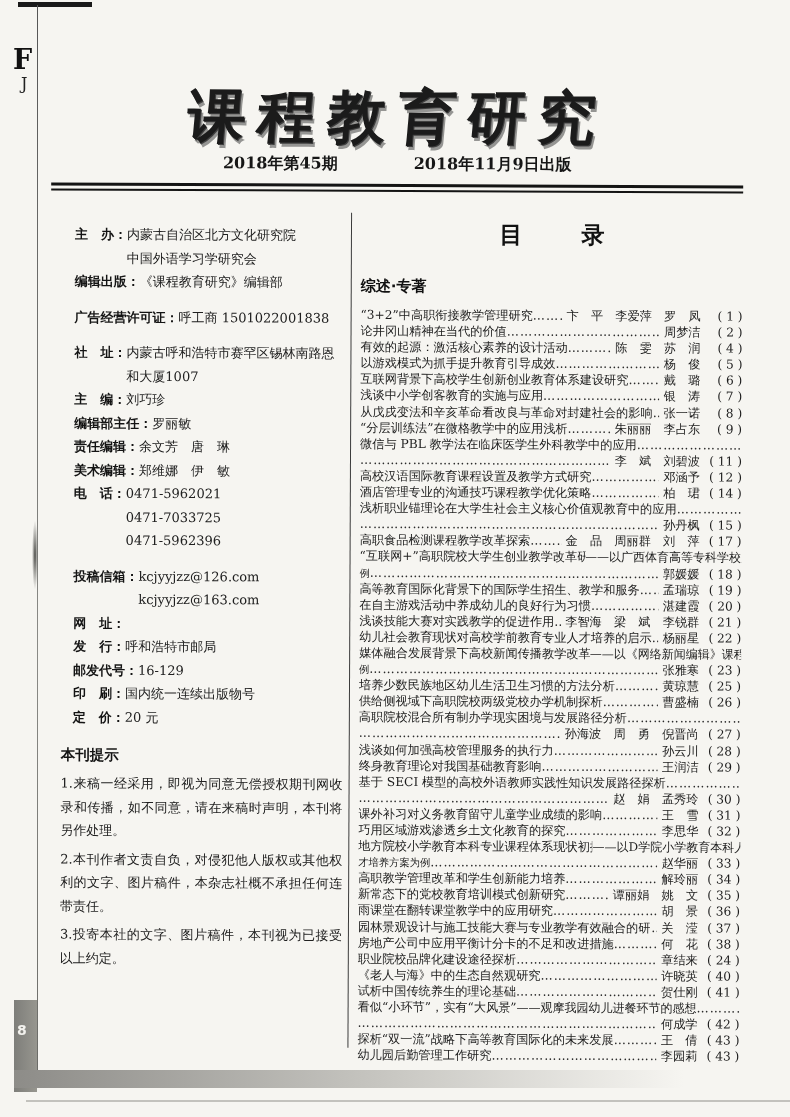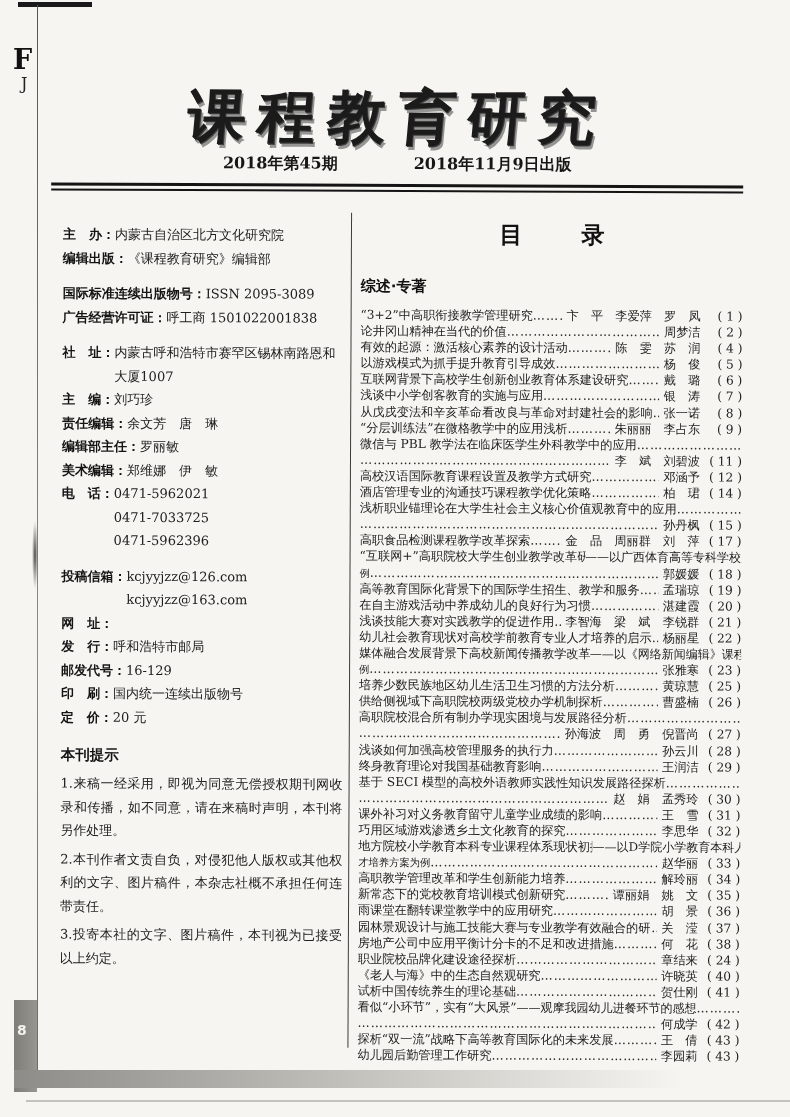--- a/index.html
+++ b/index.html
@@ -32,21 +32,21 @@
   }
   .date-row{margin-top:4px;display:flex;justify-content:center;gap:76px;
     font-family:"DejaVu Serif",serif;font-size:16px;font-weight:600;color:#161616;}
   .double-rule{margin-top:9px;height:3px;border-top:3px solid #141414;border-bottom:2px solid #141414;}
 
   .col-divider{position:absolute;left:352px;top:213px;width:1px;height:835px;background:#3c3c3c;}
 
   
   .left-col{position:absolute;left:64px;top:224px;width:282px;font-size:13px;color:#202020;}
   .info-row{display:flex;line-height:23.5px;}
-  .info-row .lbl{font-family:"DejaVu Sans",sans-serif;font-weight:bold;white-space:pre;color:#141414;}
+  .info-row .lbl{font-family:"DejaVu Sans",sans-serif;font-weight:bold;white-space:pre;color:#141414;margin-left:12px;}
   .info-row .vals{flex:1;font-family:"DejaVu Serif",serif;}
   .info-gap{height:12px;}
   .notice{margin-top:17px;}
   .notice-title{font-family:"DejaVu Sans",sans-serif;font-weight:bold;font-size:14.5px;color:#141414;margin-bottom:7px;}
   .notice-item{font-family:"DejaVu Serif",serif;font-size:13px;line-height:23.5px;margin-bottom:5px;text-align:justify;}
 
   
   .right-col{position:absolute;left:362px;top:219px;width:382px;color:#1c1c1c;}
   .toc-title{text-align:center;font-family:"DejaVu Sans",sans-serif;font-weight:bold;
     font-size:23px;letter-spacing:18px;padding-left:18px;color:#111;}
@@ -87,64 +87,59 @@
   </div>
 
   <div class="col-divider"></div>
 
   <div class="left-col">
     <div id="info-list">
         <div class="info-row">
           <span class="lbl">主　办：</span>
           <div class="vals">
             <div>内蒙古自治区北方文化研究院</div>
+            <div>中国外语学习学研究会</div>
           </div>
         </div>
         <div class="info-row">
           <span class="lbl">编辑出版：</span>
           <div class="vals">
             <div>《课程教育研究》编辑部</div>
           </div>
         </div>
         <div class="info-gap"></div>
         <div class="info-row">
-          <span class="lbl">国际标准连续出版物号：</span>
-          <div class="vals">
-            <div>ISSN 2095-3089</div>
-          </div>
-        </div>
-        <div class="info-row">
           <span class="lbl">广告经营许可证：</span>
           <div class="vals">
             <div>呼工商 1501022001838</div>
           </div>
         </div>
         <div class="info-gap"></div>
         <div class="info-row">
           <span class="lbl">社　址：</span>
           <div class="vals">
             <div>内蒙古呼和浩特市赛罕区锡林南路恩和大厦1007</div>
           </div>
         </div>
         <div class="info-row">
           <span class="lbl">主　编：</span>
           <div class="vals">
             <div>刘巧珍</div>
           </div>
         </div>
         <div class="info-row">
+          <span class="lbl">编辑部主任：</span>
+          <div class="vals">
+            <div>罗丽敏</div>
+          </div>
+        </div>
+        <div class="info-row">
           <span class="lbl">责任编辑：</span>
           <div class="vals">
             <div>余文芳　唐　琳</div>
-          </div>
-        </div>
-        <div class="info-row">
-          <span class="lbl">编辑部主任：</span>
-          <div class="vals">
-            <div>罗丽敏</div>
           </div>
         </div>
         <div class="info-row">
           <span class="lbl">美术编辑：</span>
           <div class="vals">
             <div>郑维娜　伊　敏</div>
           </div>
         </div>
         <div class="info-row">
           <span class="lbl">电　话：</span>

